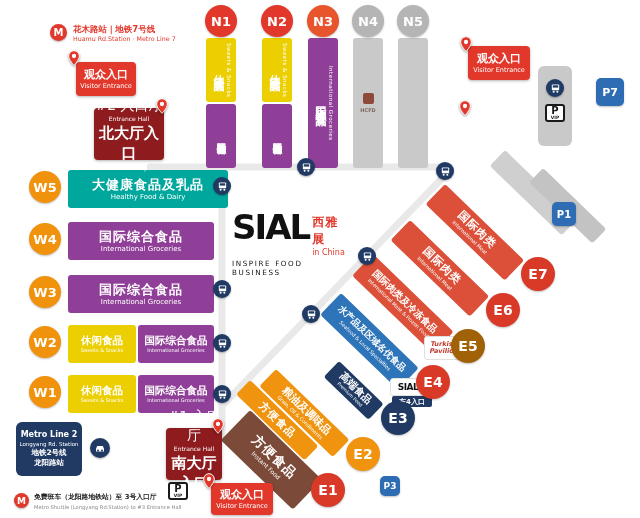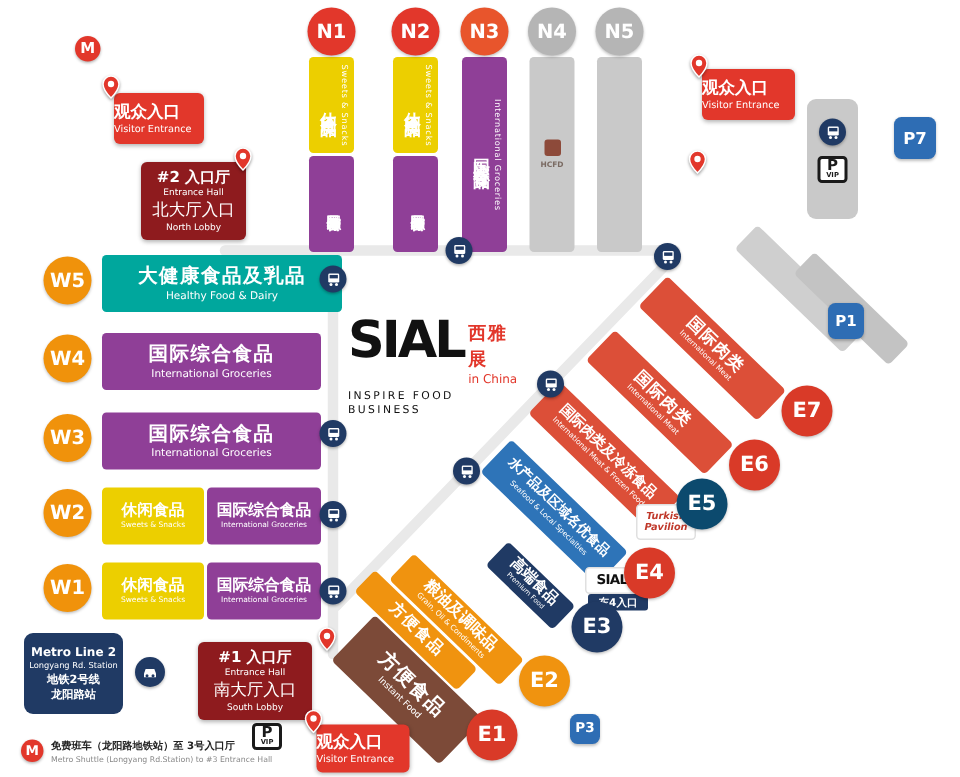--- a/index.html
+++ b/index.html
@@ -14,27 +14,27 @@
   .ven{writing-mode:vertical-rl;color:#fff;font-size:5.5px;letter-spacing:.5px}
   .wblock{display:flex;flex-direction:column;align-items:center;justify-content:center;color:#fff;text-align:center;border-radius:3px;z-index:2;line-height:1.25}
   .wblock .cn{font-size:13px;font-weight:700;letter-spacing:1px}
   .wblock .en{font-size:7px}
   .wblock.small .cn{font-size:10.5px;letter-spacing:0}
   .wblock.small .en{font-size:5px}
   .band{position:absolute;transform-origin:0 0;transform:rotate(44deg);display:flex;flex-direction:column;align-items:center;justify-content:center;color:#fff;border-radius:3px;line-height:1.25;z-index:1}
   .band .cn{font-weight:700;font-size:11px;white-space:nowrap;letter-spacing:1px}
   .band .en{font-size:5px;white-space:nowrap}
   .grayband{position:absolute;transform-origin:0 0;transform:rotate(44deg);border-radius:3px;z-index:1}
-  .entr{background:#e2372b;border-radius:4px;color:#fff;display:flex;flex-direction:column;align-items:flex-start;justify-content:center;z-index:4;box-shadow:0 1px 3px rgba(0,0,0,.3);line-height:1.25;text-align:center}
+  .entr{background:#e2372b;border-radius:4px;color:#fff;display:flex;flex-direction:column;align-items:center;justify-content:center;z-index:4;box-shadow:0 1px 3px rgba(0,0,0,.3);line-height:1.25;text-align:center}
   .entr .cn{font-size:11px;font-weight:700}
   .entr .en{font-size:6.5px}
   .hallbox{background:#8e1b1e;border-radius:4px;color:#fff;display:flex;flex-direction:column;align-items:center;justify-content:center;z-index:4;box-shadow:0 1px 3px rgba(0,0,0,.3);line-height:1.35;text-align:center}
-  .hallbox .l1{font-size:10px;font-weight:700}
+  .hallbox .l1{font-size:14px;font-weight:400}
   .hallbox .l2{font-size:6px}
-  .hallbox .l3{font-size:11px;font-weight:400}
+  .hallbox .l3{font-size:15px;font-weight:700}
   .hallbox .l4{font-size:6px}
   .pblue{background:#2e6db4;border-radius:5px;color:#fff;font-weight:700;display:flex;align-items:center;justify-content:center;z-index:5;box-shadow:0 1px 2px rgba(0,0,0,.25)}
   .pvip{background:#fff;border:2px solid #1a1a1a;border-radius:3px;color:#1a1a1a;display:flex;flex-direction:column;align-items:center;justify-content:center;line-height:1;z-index:5}
   .pvip .p{font-size:10px;font-weight:700}
   .pvip .v{font-size:4.5px;font-weight:700}
   .icirc{background:#203a64;border-radius:50%;display:flex;align-items:center;justify-content:center;z-index:5;box-shadow:0 1px 2px rgba(0,0,0,.3)}
   .metro{background:#e2372b;color:#fff;font-weight:700}
   .pin{position:absolute;z-index:7;filter:drop-shadow(0 1px 1px rgba(0,0,0,.4))}
   .badge{position:absolute;z-index:5;display:flex;flex-direction:column;align-items:center;justify-content:center;text-align:center}
   .logo{z-index:2}
@@ -50,20 +50,24 @@
 
 <div class="stage">
 
   <svg class="abs" width="640" height="518" style="left:0;top:0;z-index:0">
     <path d="M150 167 H450" stroke="#e9e9e9" stroke-width="7" fill="none" stroke-linecap="round"></path>
     <path d="M222 167 V436" stroke="#e9e9e9" stroke-width="7" fill="none" stroke-linecap="round"></path>
     <path d="M450 170 L224 404" stroke="#e9e9e9" stroke-width="7" fill="none" stroke-linecap="round"></path>
   </svg>
 
   <div class="icirc metro abs" style="left:50px;top:24px;width:17px;height:17px;font-size:10px">M</div>
+  <div class="abs" style="left:73px;top:24px;color:#e2372b;line-height:1.35;z-index:2">
+    <div style="font-size:8.5px;font-weight:bold">花木路站｜地铁7号线</div>
+    <div style="font-size:6.3px">Huamu Rd.Station · Metro Line 7</div>
+  </div>
 
   <div class="circle ncircle abs" style="left:205px;top:5px;background:#e2372b">N1</div>
   <div class="circle ncircle abs" style="left:261px;top:5px;background:#e2372b">N2</div>
   <div class="circle ncircle abs" style="left:307px;top:5px;background:#e8552c">N3</div>
   <div class="circle ncircle abs" style="left:352px;top:5px;background:#b5b5b5">N4</div>
   <div class="circle ncircle abs" style="left:397px;top:5px;background:#b5b5b5">N5</div>
 
   <div class="col abs" style="left:206px;top:38px;width:30px;height:64px;background:#eccf00">
     <span class="vcn">休闲食品</span>
     <span class="ven">Sweets &amp; Snacks</span>
@@ -164,21 +168,21 @@
   <div class="band" style="left:250px;top:380px;width:95px;height:20px;background:#f0930f">
     <div class="cn" style="font-size:10.5px">方便食品</div>
   </div>
   <div class="band" style="left:250px;top:410px;width:100px;height:42px;background:#7c4a38">
     <div class="cn" style="font-size:13px">方便食品</div>
     <div class="en" style="font-size:6px">Instant Food</div>
   </div>
 
   <div class="circle ecircle abs" style="left:521px;top:257px;background:#d93a28">E7</div>
   <div class="circle ecircle abs" style="left:486px;top:293px;background:#d93a28">E6</div>
-  <div class="circle ecircle abs" style="left:451px;top:319px;background:#0c4a6e">E5</div>
+  <div class="circle ecircle abs" style="left:451px;top:329px;background:#a16207">E5</div>
   <div class="circle ecircle abs" style="left:416px;top:365px;background:#d93a28">E4</div>
   <div class="circle ecircle abs" style="left:381px;top:401px;background:#203a64">E3</div>
   <div class="circle ecircle abs" style="left:346px;top:437px;background:#f0930f">E2</div>
   <div class="circle ecircle abs" style="left:311px;top:473px;background:#d93a28">E1</div>
 
   <div class="badge" style="left:424px;top:336px;width:40px;height:24px;background:#fff;border:1px solid #e0e0e0;border-radius:3px;color:#c0392b;font-size:6.5px;font-style:italic;font-weight:bold;line-height:1.1">Turkish Pavilion</div>
   <div class="badge" style="left:390px;top:378px;width:36px;height:18px;background:#fff;border:1px solid #e0e0e0;border-radius:3px;color:#111;font-size:9px;font-weight:800;letter-spacing:-0.5px">SIAL</div>
   <div class="badge" style="left:392px;top:396px;width:40px;height:11px;background:#203a64;border-radius:2px;color:#fff;font-size:7px;font-weight:bold">东4入口</div>
 
   <div class="entr abs" style="left:76px;top:62px;width:60px;height:34px">
@@ -208,21 +212,21 @@
   <svg class="pin" style="left:458px;top:36px" width="16" height="16" viewBox="0 0 24 24">
       <path d="M12 1C7.6 1 4 4.6 4 9c0 6 8 14 8 14s8-8 8-14c0-4.4-3.6-8-8-8z" fill="#e2372b" stroke="#fff" stroke-width="1.5"></path>
       <circle cx="12" cy="9" r="3.2" fill="#fff"></circle>
     </svg>
 
   <svg class="pin" style="left:457px;top:100px" width="16" height="16" viewBox="0 0 24 24">
       <path d="M12 1C7.6 1 4 4.6 4 9c0 6 8 14 8 14s8-8 8-14c0-4.4-3.6-8-8-8z" fill="#e2372b" stroke="#fff" stroke-width="1.5"></path>
       <circle cx="12" cy="9" r="3.2" fill="#fff"></circle>
     </svg>
 
-  <div class="hallbox abs" style="left:132px;top:428px;width:76px;height:52px">
+  <div class="hallbox abs" style="left:166px;top:428px;width:56px;height:52px">
     <div class="l1">#1 入口厅</div>
     <div class="l2">Entrance Hall</div>
     <div class="l3">南大厅入口</div>
     <div class="l4">South Lobby</div>
   </div>
   <svg class="pin" style="left:210px;top:418px" width="16" height="16" viewBox="0 0 24 24">
       <path d="M12 1C7.6 1 4 4.6 4 9c0 6 8 14 8 14s8-8 8-14c0-4.4-3.6-8-8-8z" fill="#e2372b" stroke="#fff" stroke-width="1.5"></path>
       <circle cx="12" cy="9" r="3.2" fill="#fff"></circle>
     </svg>
 

